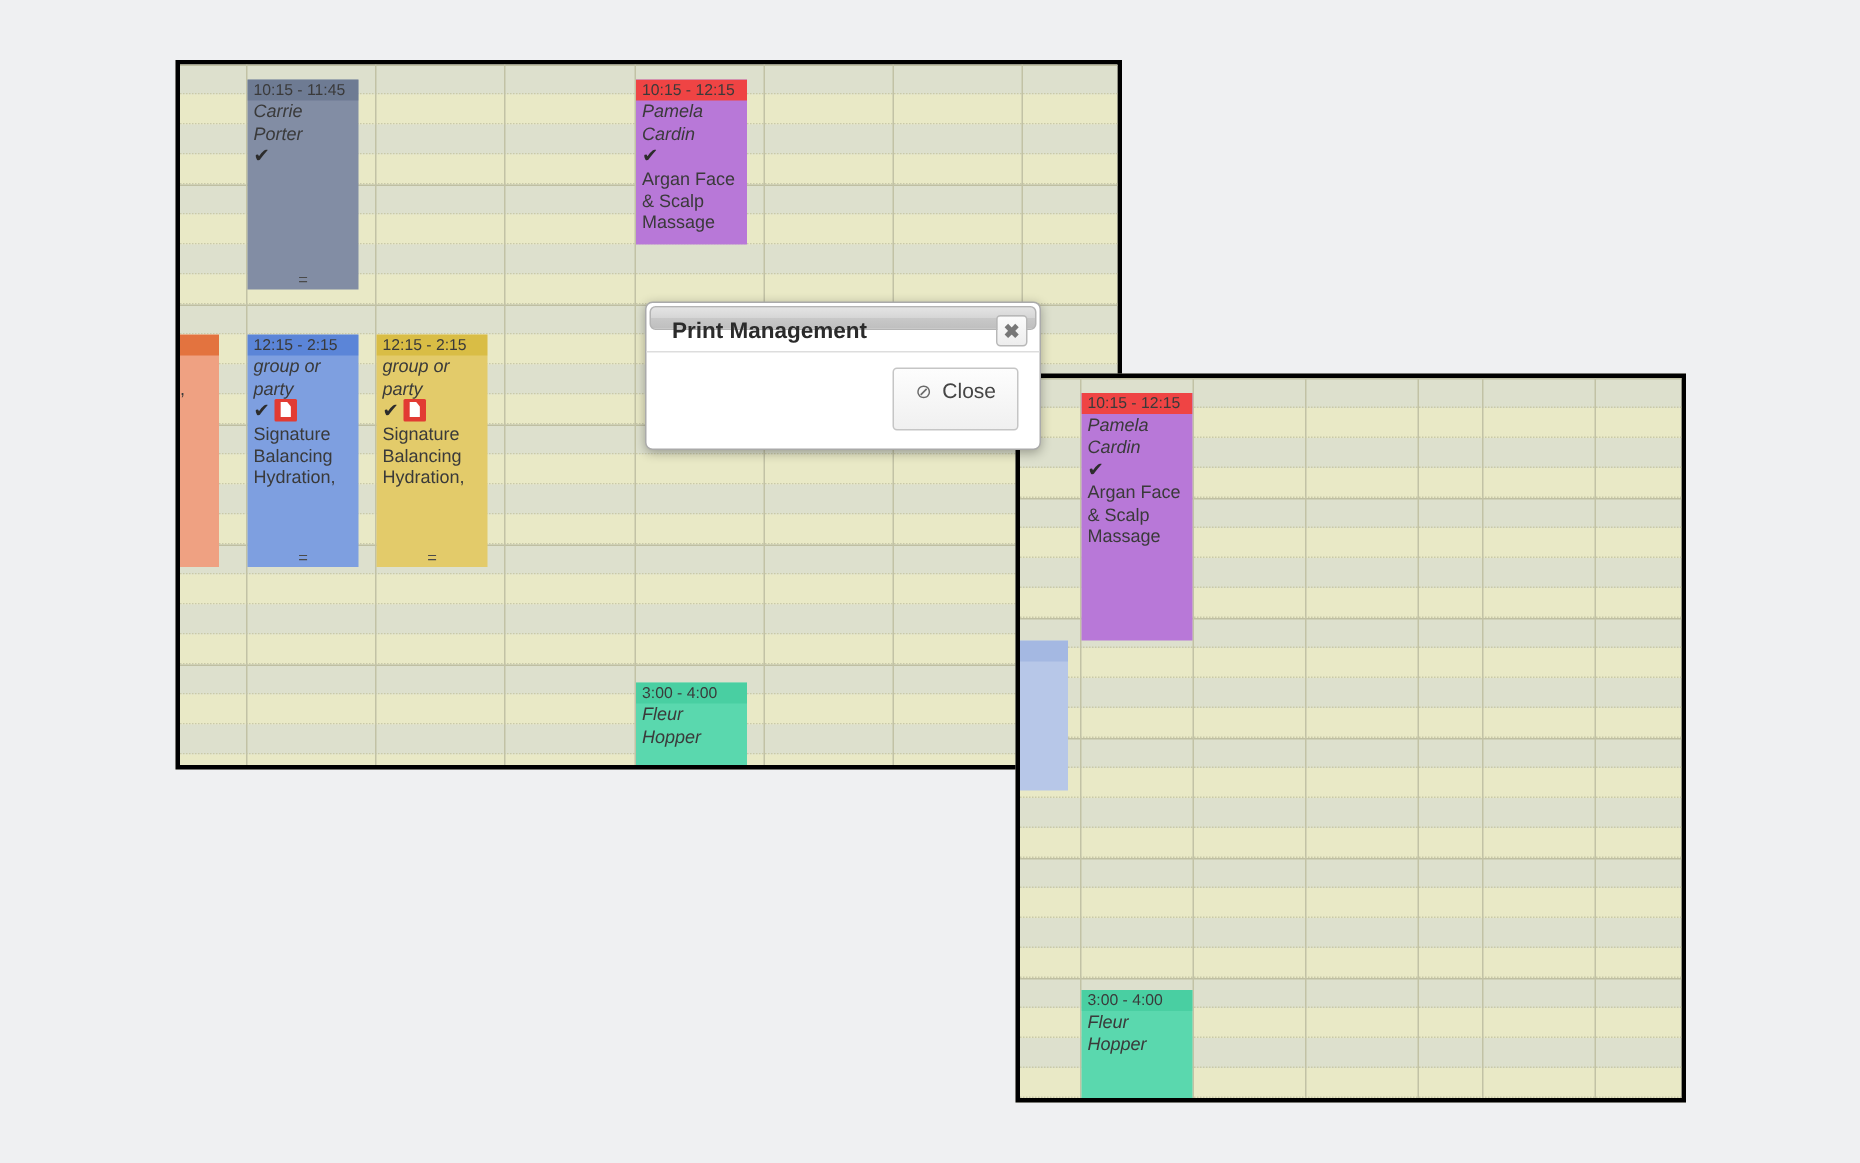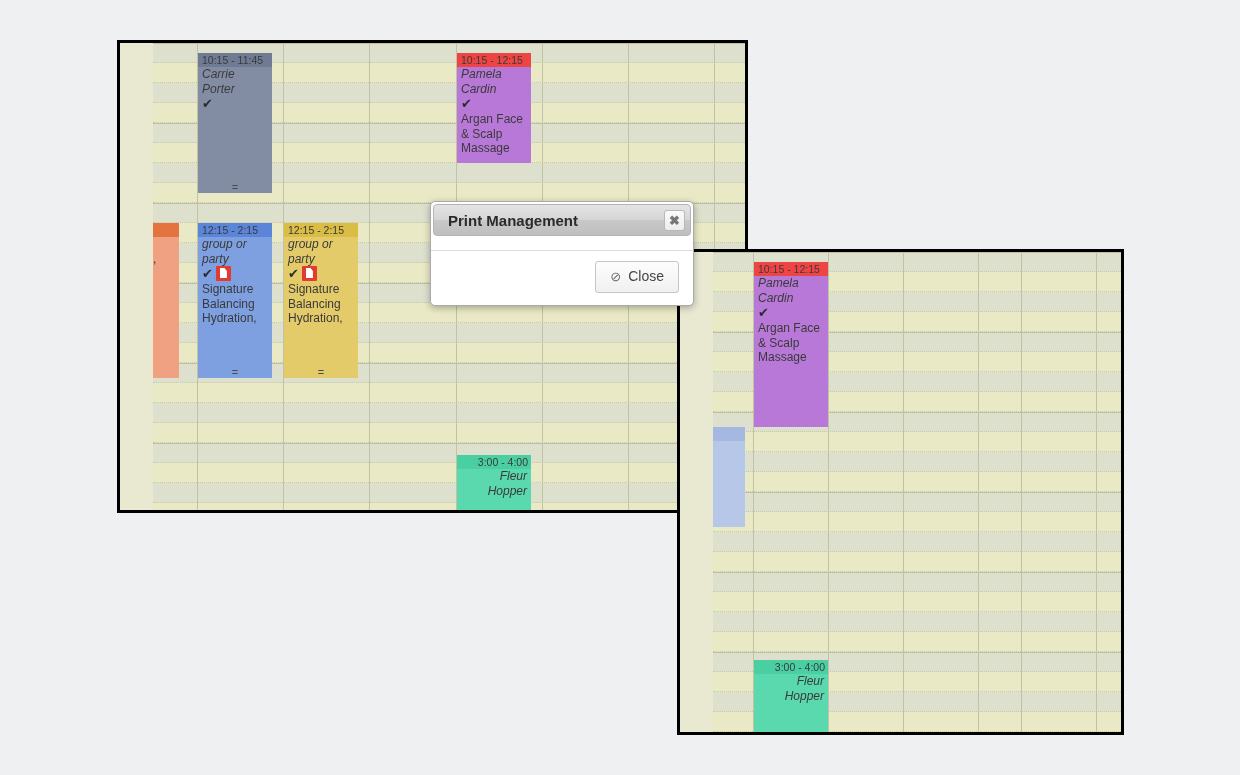--- a/index.html
+++ b/index.html
@@ -16,21 +16,21 @@
   .window {
     position: absolute;
     border: 3px solid #000;
     background: #e9e9d2;
     overflow: hidden;
   }
   #window-print { left: 117px; top: 40px; width: 631px; height: 473px; }
   #window-report { left: 677px; top: 249px; width: 447px; height: 486px; }
 
   
-  .cal { position: absolute; inset: 0; overflow: hidden; margin-left: 33px; }
+  .cal { position: absolute; inset: 0; overflow: hidden; }
   .cal-rows { position: absolute; left: 0; top: 0; right: 0; bottom: 0; }
   .row {
     position: relative;
     height: 20px;
     border-bottom: 1px dotted #c9c9a8;
   }
   .row.band-a { background: #e9e9c6; }
   .row.band-b { background: #dde0cd; }
   .row.hour-start { border-top: 1px solid #bfbfa2; }
   .cal-cols { position: absolute; inset: 0; pointer-events: none; }
@@ -78,37 +78,37 @@
   .ev-purple { background: #b878d8; }
   .ev-purple .ev-time { background: #ef4444; }
   .ev-blue   { background: #7e9fe0; }
   .ev-blue   .ev-time { background: #5b85d8; }
   .ev-bluepale { background: #b7c7e8; }
   .ev-bluepale .ev-time { background: #a4b8e2; }
   .ev-gold   { background: #e3cb6a; }
   .ev-gold   .ev-time { background: #d9bd45; }
   .ev-orange { background: #efa182; }
   .ev-orange .ev-time { background: #e3733f; }
-  .ev-teal   { background: #5ad8ae; text-align: right; }
+  .ev-teal   { background: #5ad8ae; }
   .ev-teal   .ev-time { background: #49cfa2; }
 
   
   .dialog {
     position: absolute;
     background: #fff;
     border: 1px solid #aaa;
     border-radius: 5px;
     box-shadow: 0 2px 7px rgba(0,0,0,.30);
     z-index: 40;
   }
   #dialog-print  { left: 310px; top: 158px; width: 264px; }
 
   .dlg-title {
     position: relative;
-    height: 32px;
+    height: 16px;
     margin: 2px;
     border: 1px solid #b4b4b4;
     border-radius: 4px;
     background: linear-gradient(to bottom, #e4e4e4 0%, #d6d6d6 48%, #c8c8c8 52%, #bfbfbf 100%);
     font-size: 15px; font-weight: bold; color: #2b2b2b;
     line-height: 32px;
     padding-left: 14px;
   }
   .dlg-close {
     position: absolute; right: 5px; top: 5px;
@@ -150,21 +150,21 @@
   .viewbtn .vb-icon {
     position: absolute; left: 11px; top: 5px;
     width: 14px; height: 14px;
     color: #777; font-size: 12px; line-height: 14px; text-align: center;
   }
   .viewbtn .vb-label { display: block; }
 
   .dlg-sep { border-top: 1px solid #ddd; margin: 14px 0 0 0; }
   .dlg-foot { padding: 10px 14px 12px 14px; text-align: right; }
   .footbtn {
-    height: 32px; line-height: 28px;
+    height: 42px; line-height: 28px;
     padding: 0 14px;
     font-size: 14px;
     margin-left: 8px;
   }
   .footbtn .fb-icon { color: #6a6a6a; margin-right: 7px; font-size: 13px; }
   .spacer-12 { height: 12px; }
 </style>
 </head>
 <body>
 

